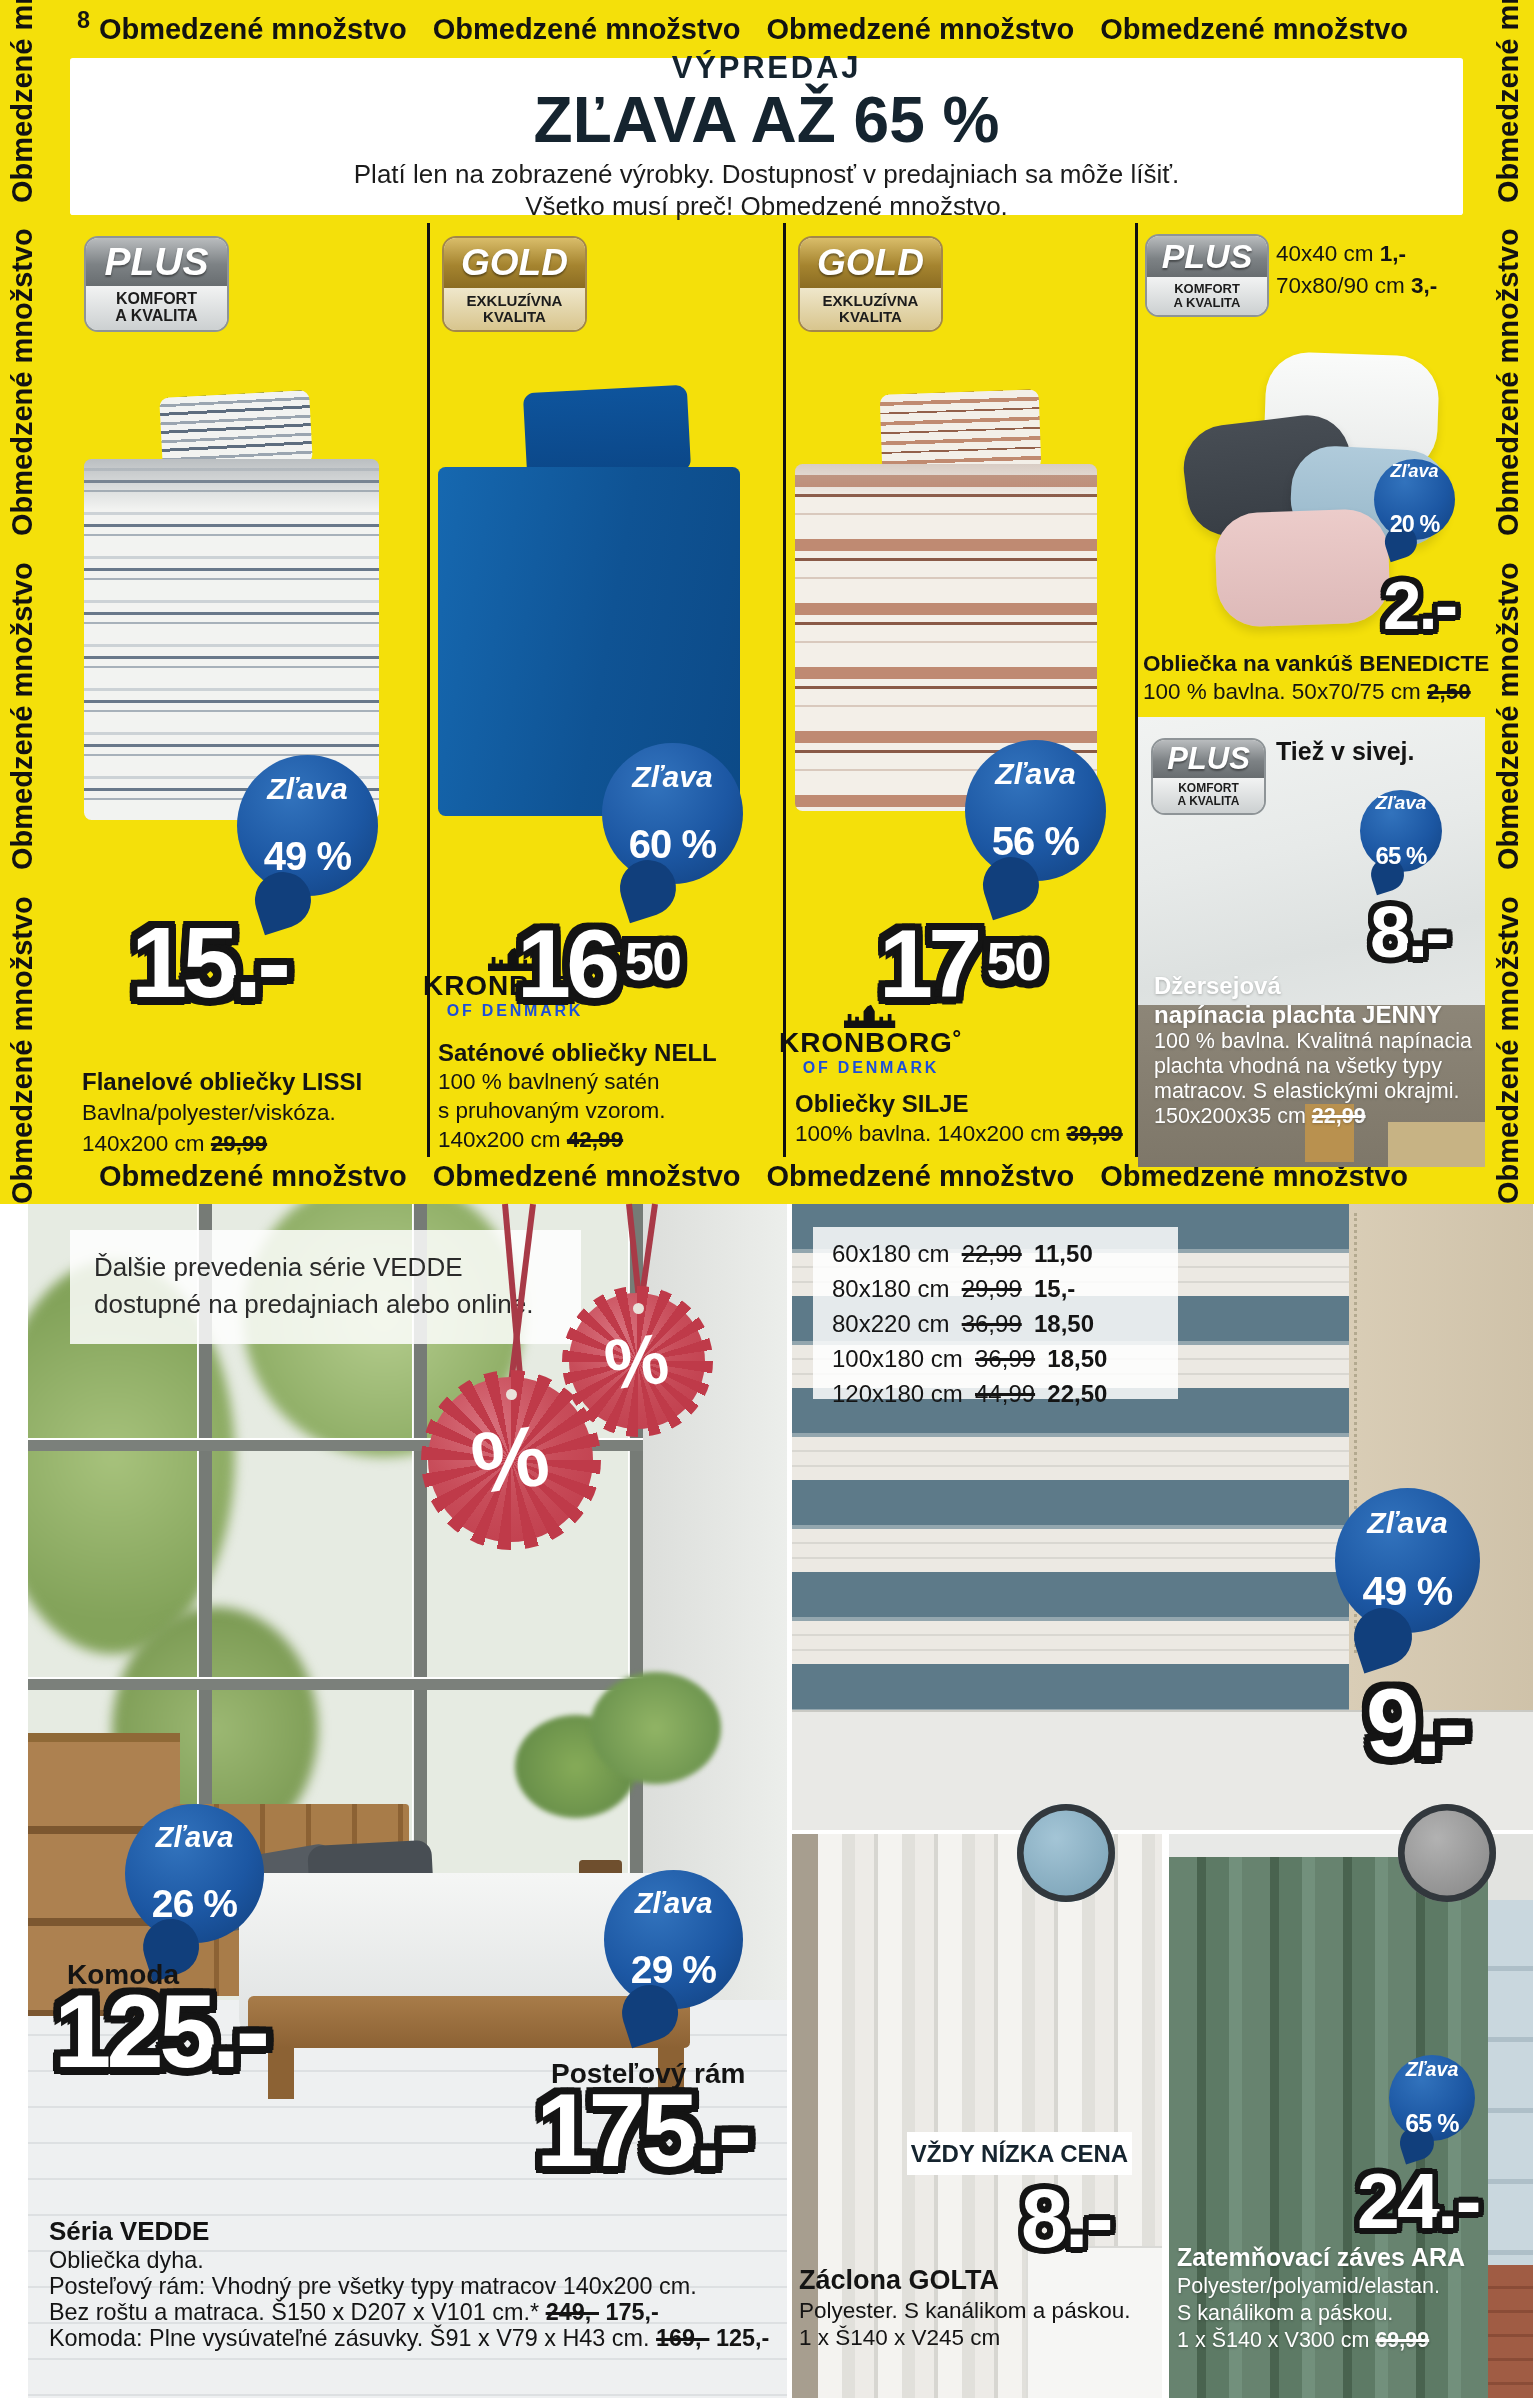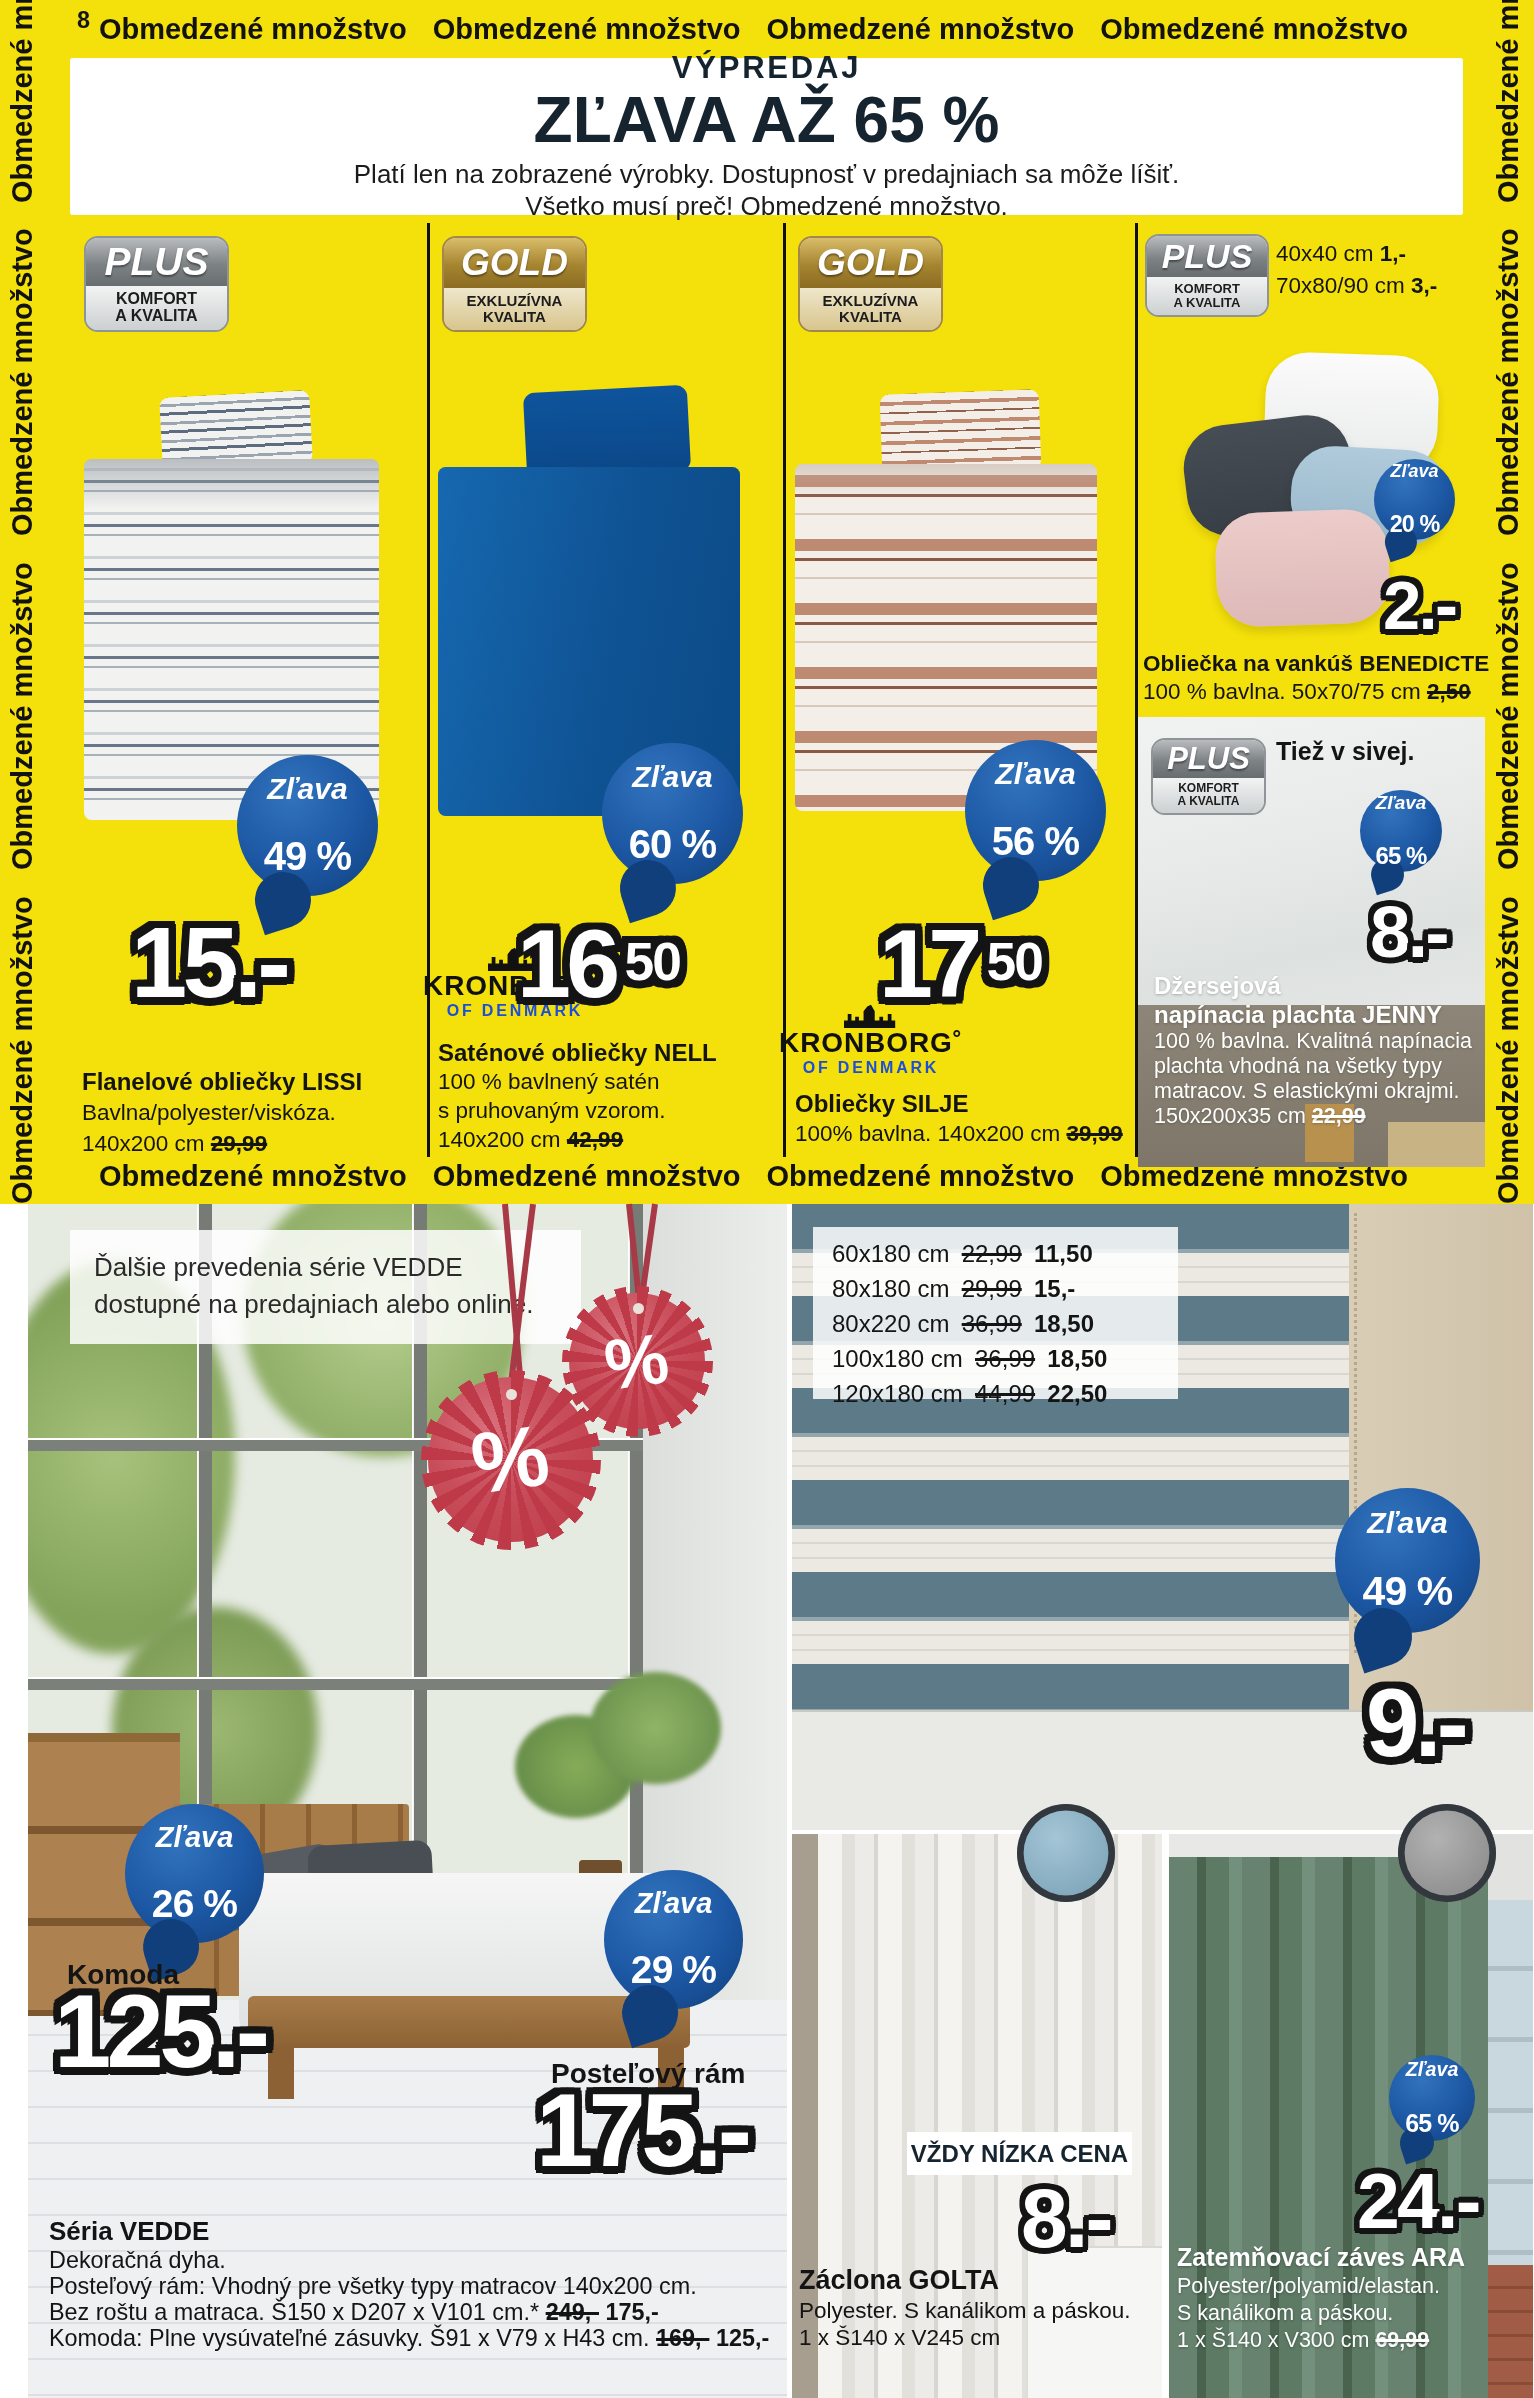--- a/index.html
+++ b/index.html
@@ -339,21 +339,21 @@
     <span class="zw" style="font-size:29px;">Zľava</span>
     <span class="zp" style="font-size:39px;">29 %</span>
   </div>
   <div class="t b nw" style="left:551px;top:2057px;font-size:28px;z-index:7;">Posteľový rám</div>
   <div class="price" style="left:536px;top:2087px;font-size:103px;">
     <span>175</span><span>.-</span>
   </div>
 
   <div class="t nw" style="left:49px;top:2215px;font-size:23.4px;line-height:26px;z-index:7;">
     <div class="b" style="font-size:26px;line-height:32px;">Séria VEDDE</div>
-    <div>Dekoračná dyha.</div>
+    <div>Obliečka dyha.</div>
     <div>Posteľový rám: Vhodný pre všetky typy matracov 140x200 cm.</div>
     <div>
       <span>Bez roštu a matraca. Š150 x D207 x V101 cm.*</span>
       <span class="strike b">249,-</span>
       <span class="b">175,-</span>
     </div>
     <div>
       <span>Komoda: Plne vysúvateľné zásuvky. Š91 x V79 x H43 cm.</span>
       <span class="strike b">169,-</span>
       <span class="b">125,-</span>

